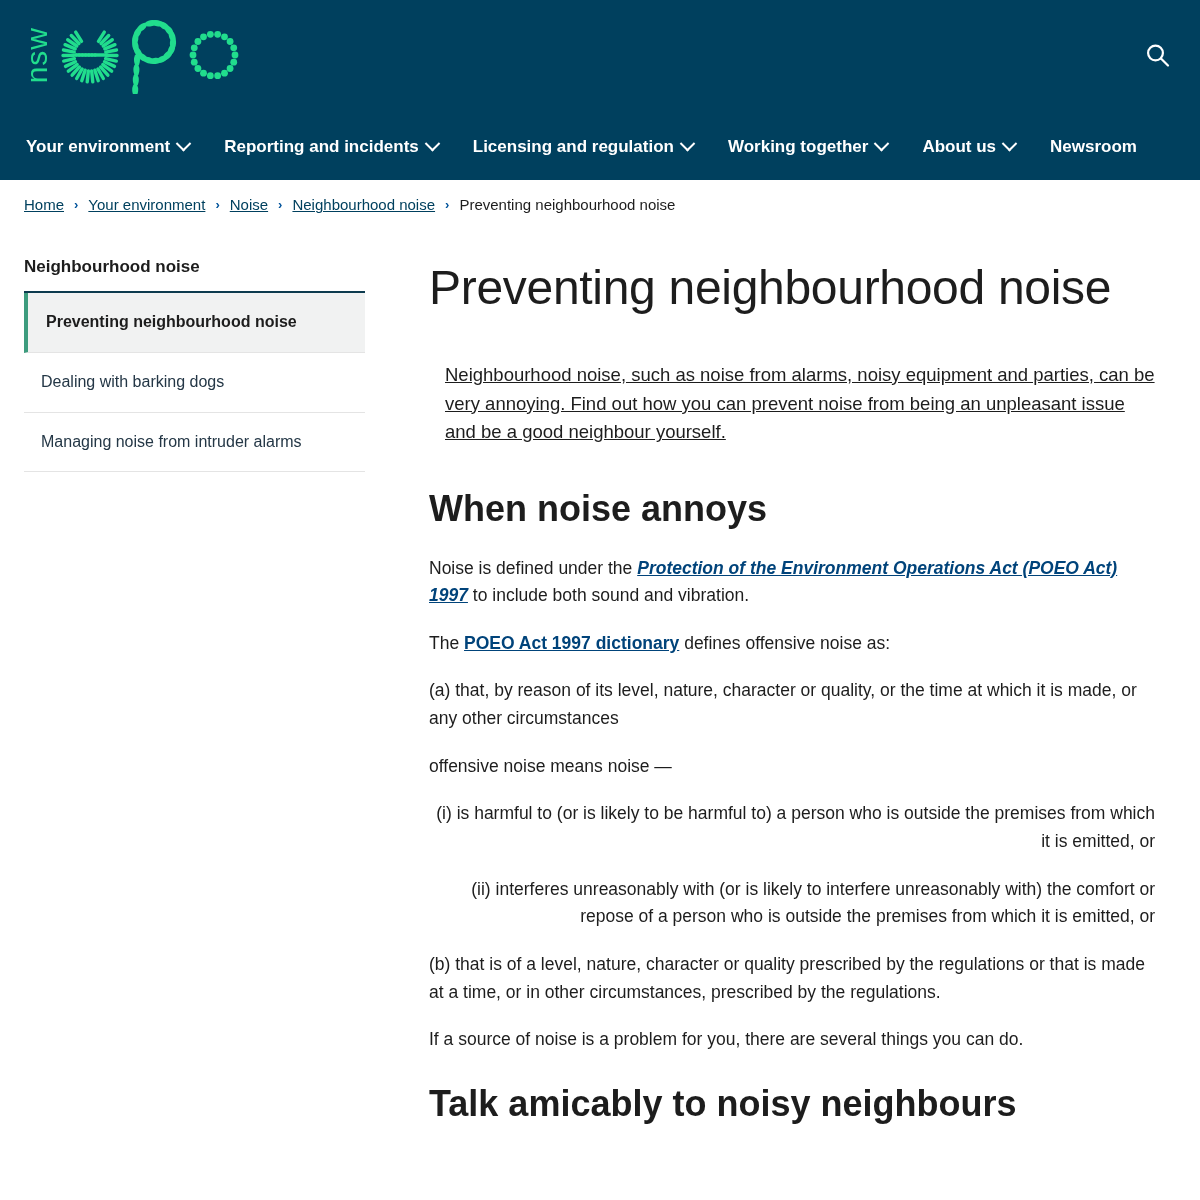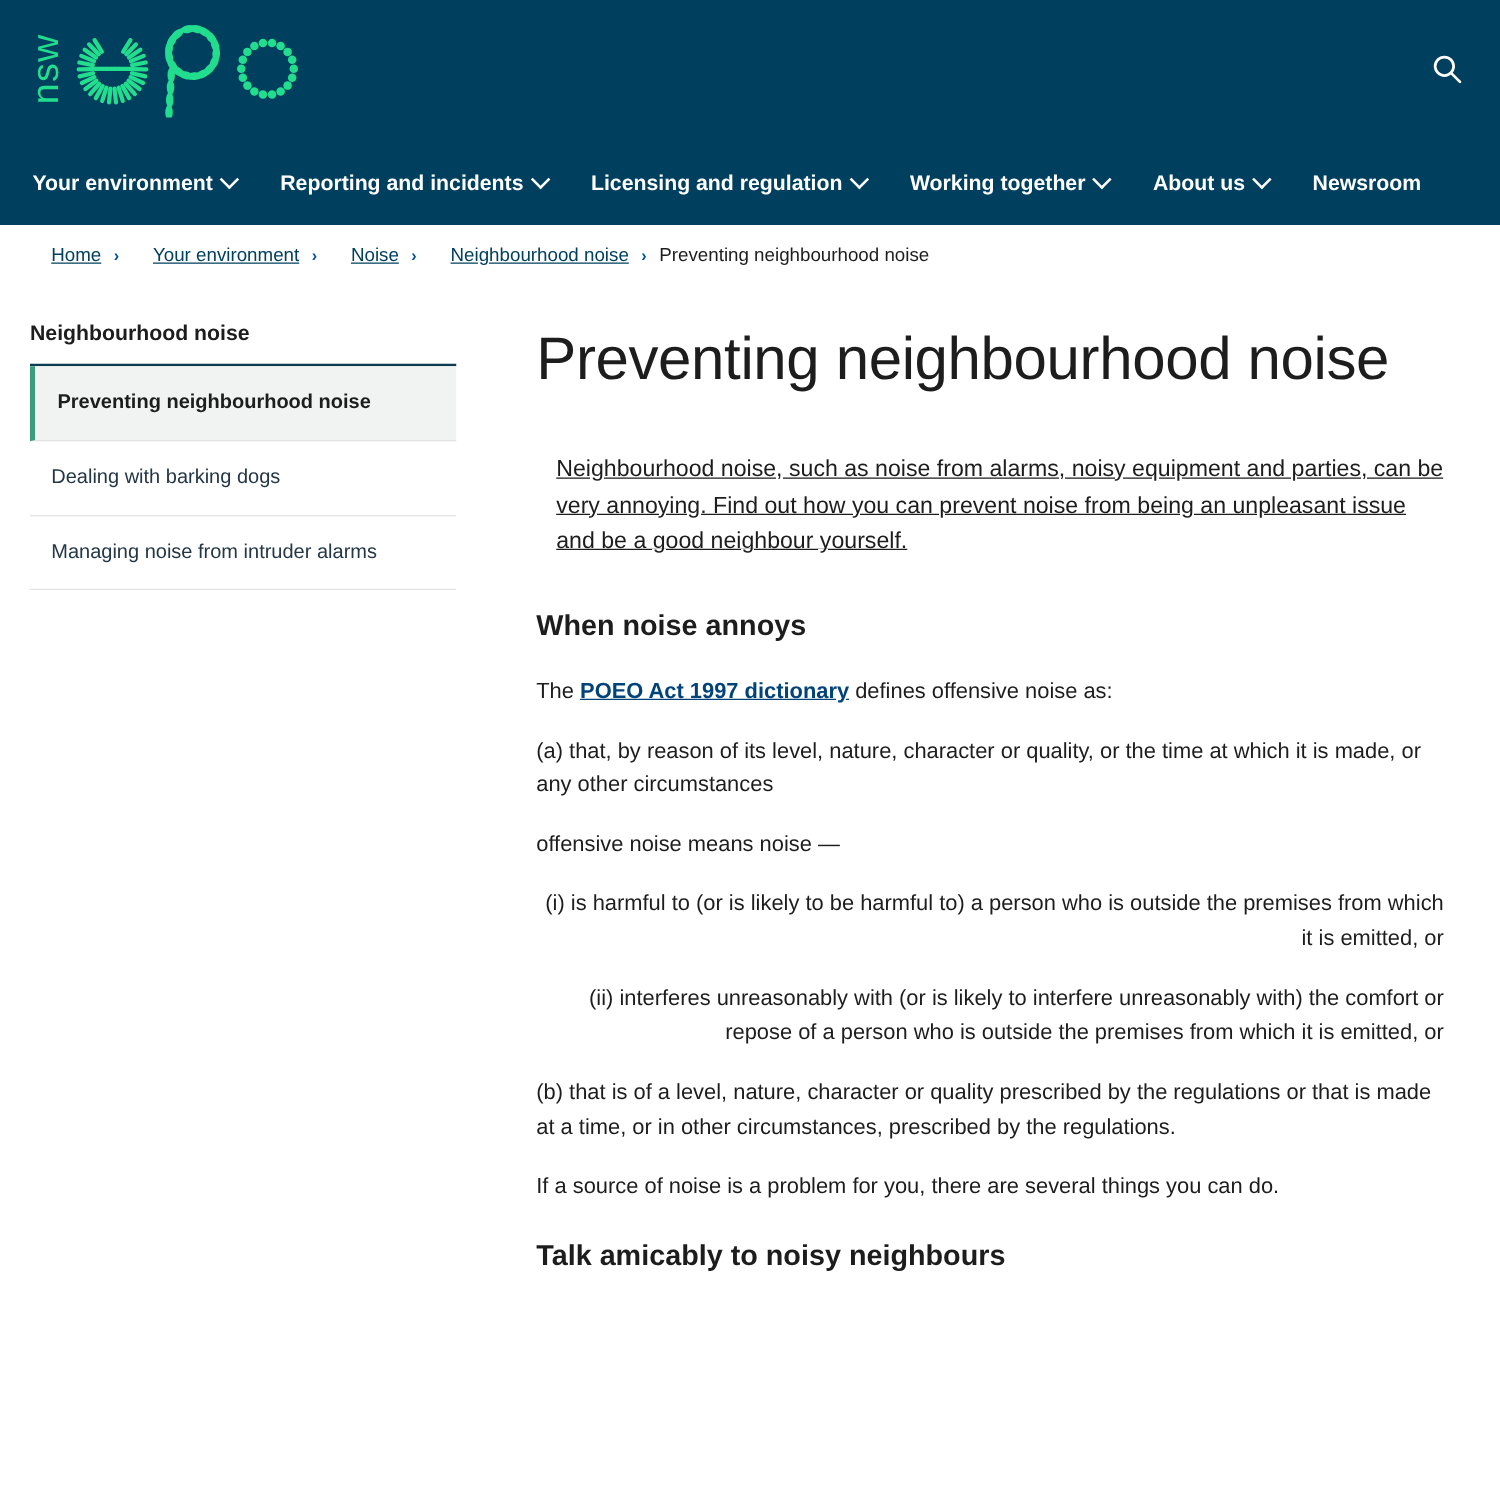--- a/index.html
+++ b/index.html
@@ -72,21 +72,20 @@
   .breadcrumb {
     display:flex; align-items:center;
     padding:16px 24px 14px 24px;
     font-size:15px;
     flex-wrap:wrap;
   }
   .bc-link {
     color:#00405e;
     text-decoration:underline;
     cursor:pointer;
-    margin-left:17px;
   }
   .bc-current { color:#1d1d1d; }
   .bc-sep {
     color:#00539b;
     font-size:13px;
     font-weight:bold;
     margin:0 10px;
     line-height:1;
   }
 
@@ -138,21 +137,21 @@
     margin:0 0 20px 0;
     color:#1d1d1d;
   }
   p.intro {
     font-size:18.5px;
     line-height:1.56;
     margin:0 0 40px 16px;
     text-decoration:underline;
   }
   h2.sec {
-    font-size:23px;
+    font-size:36px;
     font-weight:bold;
     margin:0 0 24px 0;
     color:#1d1d1d;
     line-height:1.2;
   }
   h2.sec.spaced { margin-top:28px; }
   .indent { margin-left:40px;text-align:right; }
   .gap-top { margin-top:34px; }
   a.inline {
     color:#00437a;
@@ -322,20 +321,21 @@
     </ul>
   </aside>
 
   <main class="content">
     <h1 class="page-title">Preventing neighbourhood noise</h1>
 
     <p class="body intro">Neighbourhood noise, such as noise from alarms, noisy equipment and parties, can be very annoying. Find out how you can prevent noise from being an unpleasant issue and be a good neighbour yourself.</p>
 
     <h2 class="sec">When noise annoys</h2>
 
+    <p class="body"><span>Noise is defined under the </span><a class="inline ital">Protection of the Environment Operations Act (POEO Act) 1997</a><span> to include both sound and vibration.</span></p>
 
     <p class="body"><span>The </span><a class="inline">POEO Act 1997 dictionary</a><span> defines offensive noise as:</span></p>
 
     <p class="body">(a)  that, by reason of its level, nature, character or quality, or the time at which it is made, or any other circumstances</p>
 
     <p class="body">offensive noise means noise —</p>
 
     <p class="body indent">(i)  is harmful to (or is likely to be harmful to) a person who is outside the premises from which it is emitted, or</p>
 
     <p class="body indent">(ii)  interferes unreasonably with (or is likely to interfere unreasonably with) the comfort or repose of a person who is outside the premises from which it is emitted, or</p>

